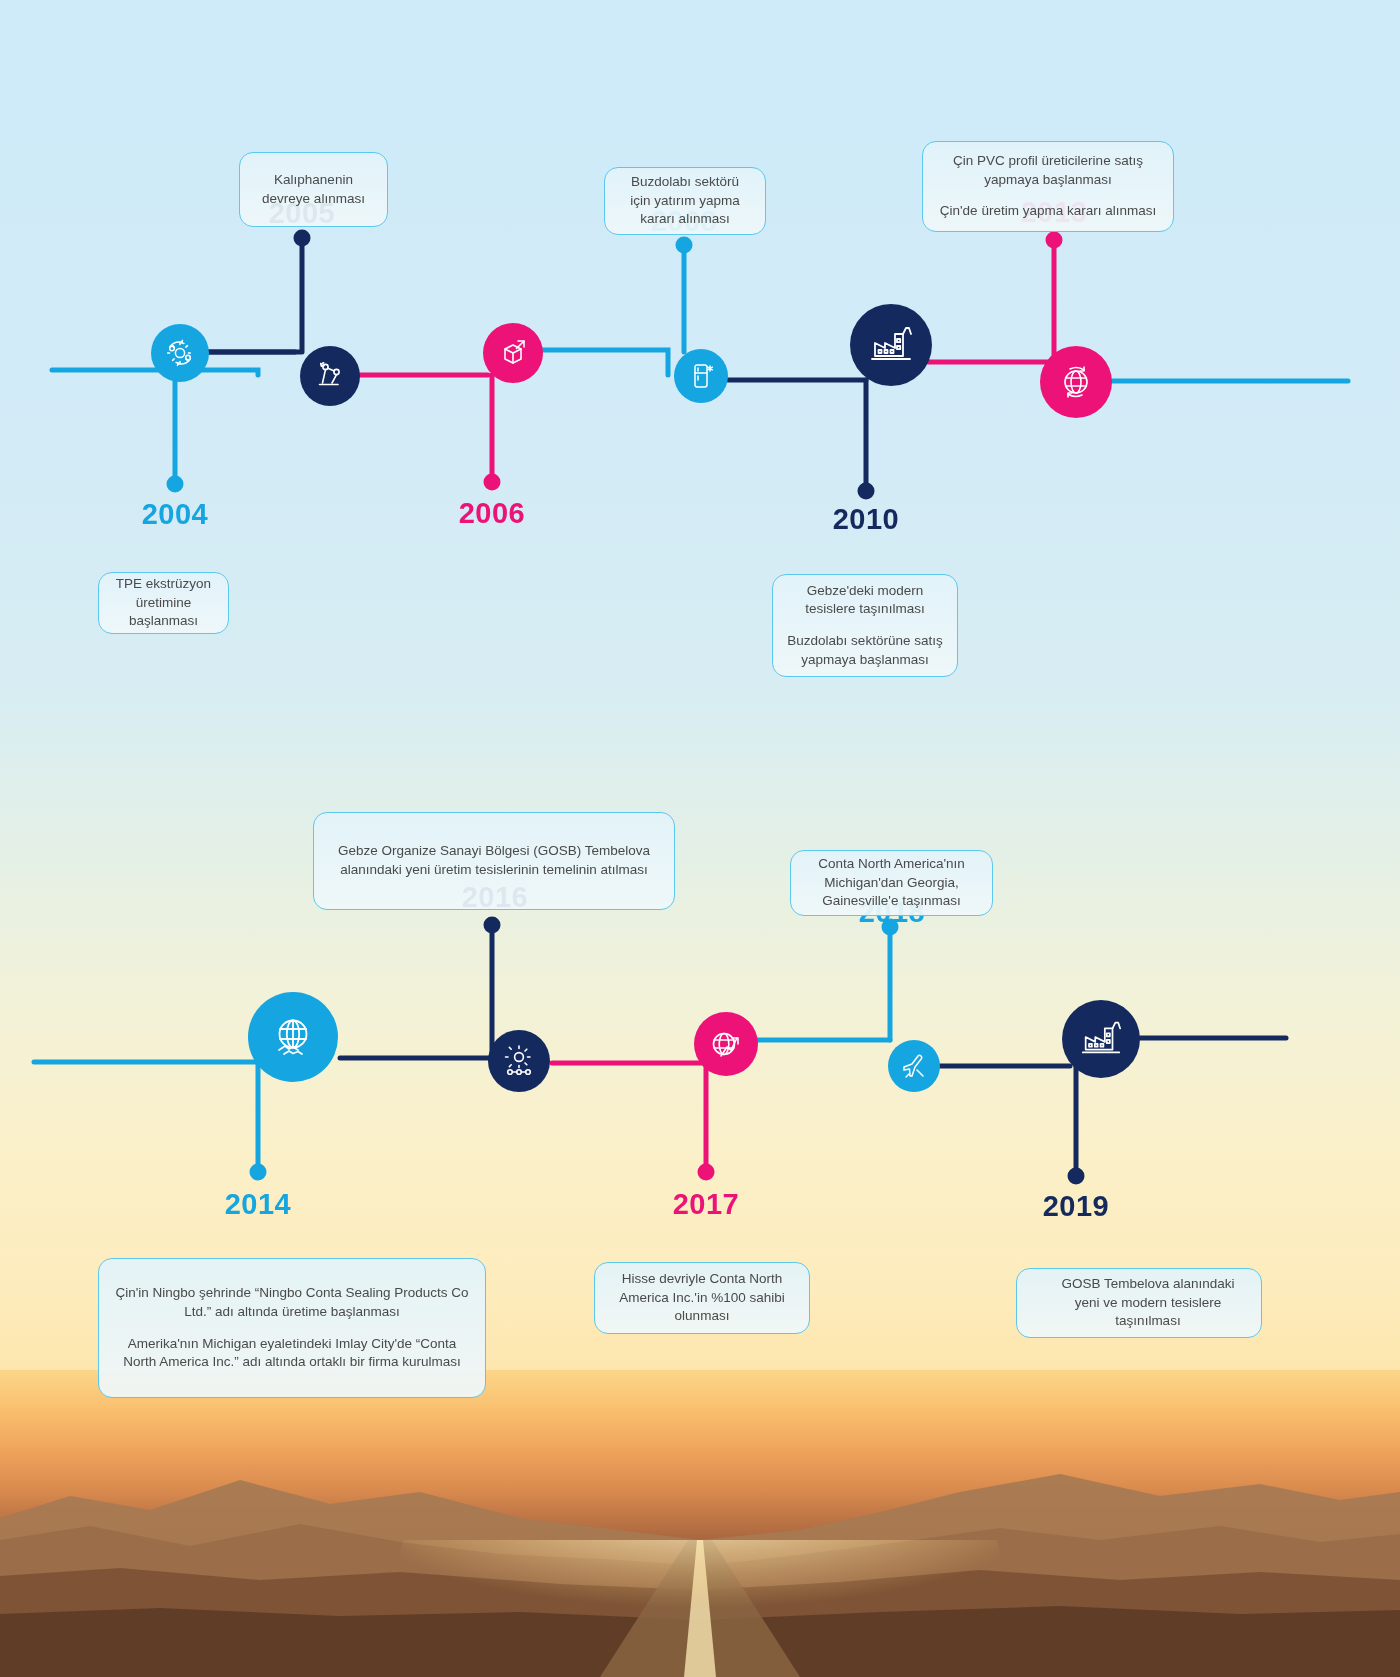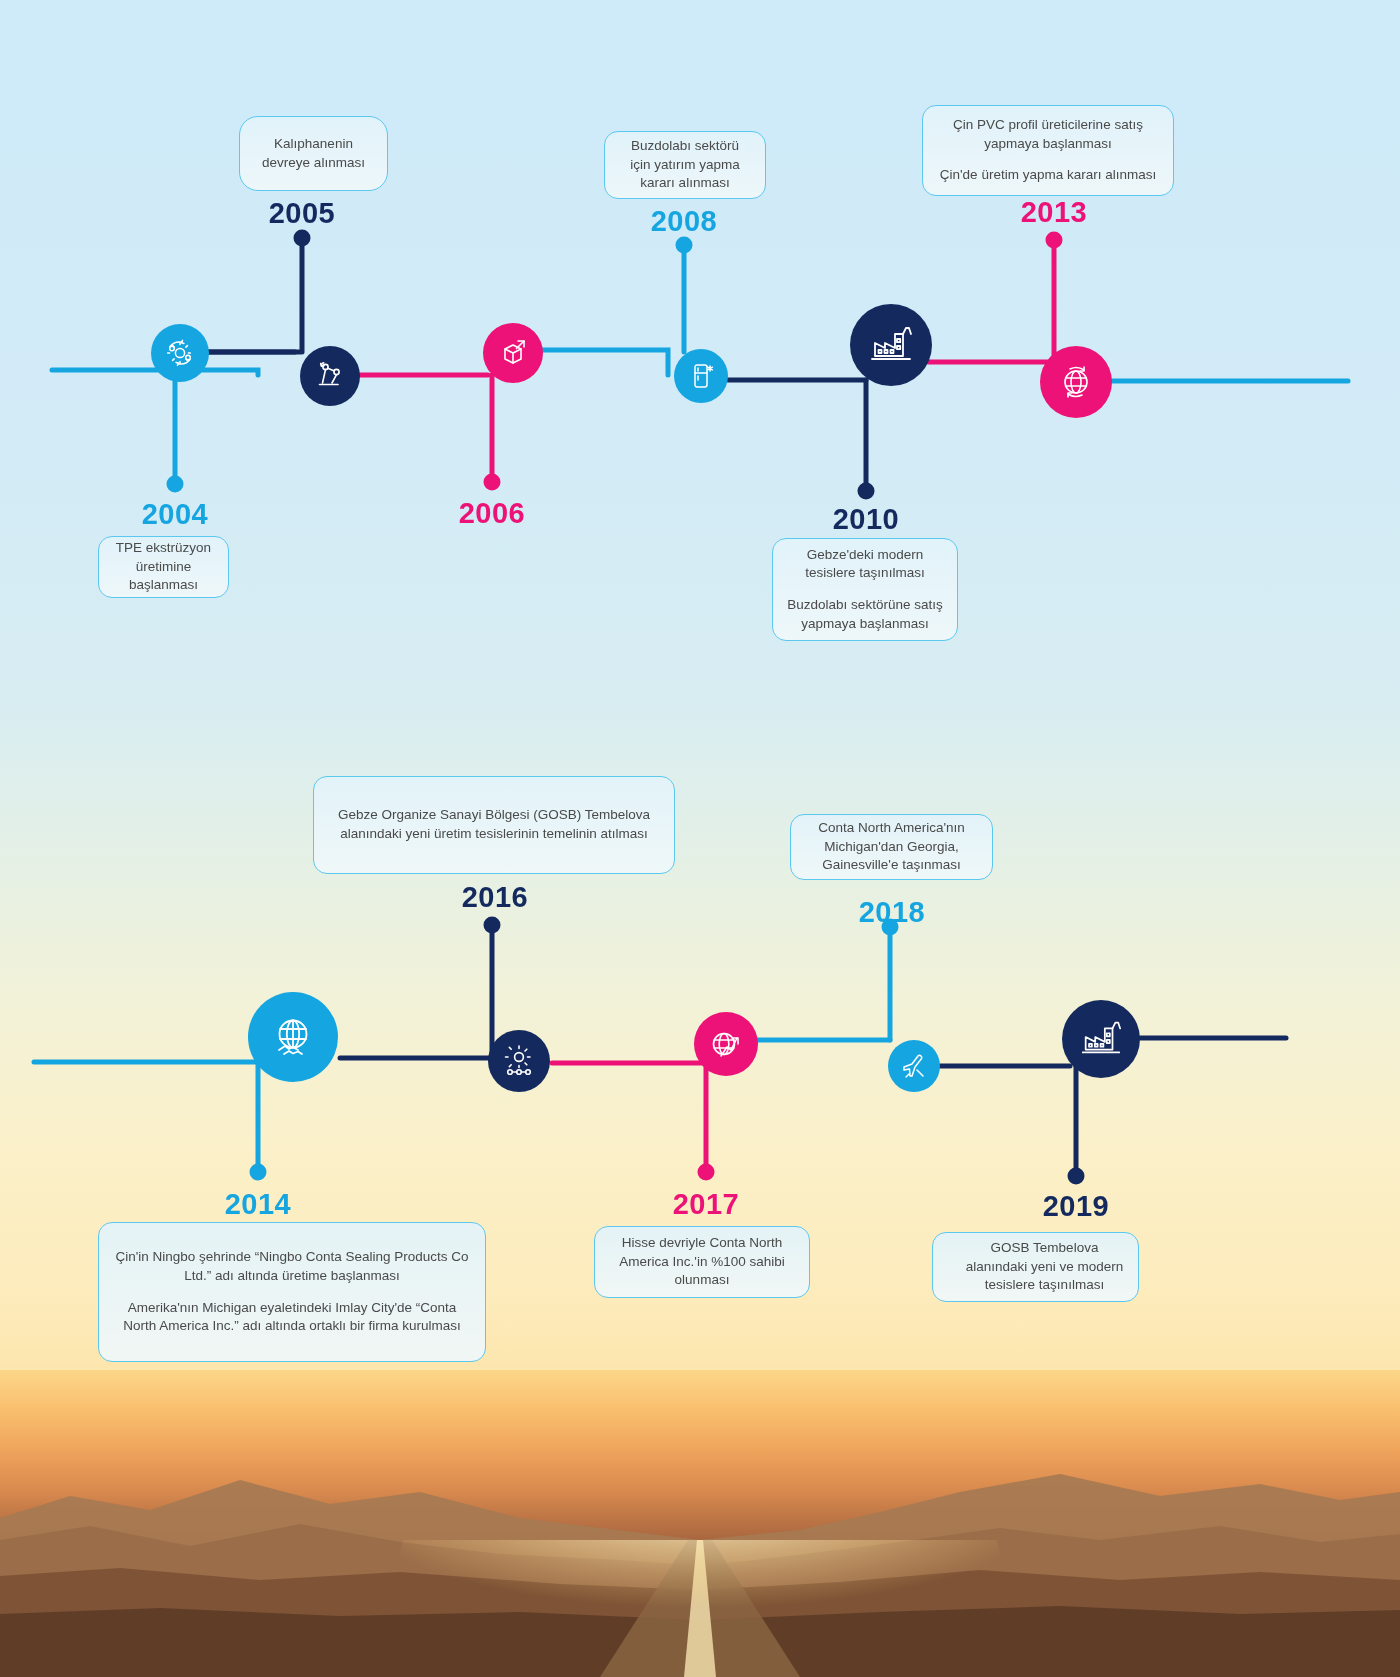--- a/index.html
+++ b/index.html
@@ -51,20 +51,21 @@
     background: linear-gradient(to bottom, rgba(226,243,250,0.92), rgba(240,248,250,0.92));
     color: #4a4a4a;
     font-size: 13.5px;
     line-height: 1.38;
     text-align: center;
     padding: 12px 14px;
     display: flex;
     flex-direction: column;
     justify-content: center;
     gap: 13px;
+    margin-top: 36px;
   }
   .callout p { margin: 0; }
 
   
   .year {
     position: absolute;
     font-size: 29px;
     font-weight: bold;
     letter-spacing: 0.5px;
     white-space: nowrap;
@@ -333,21 +334,21 @@
   <div class="year navy" style="left:222px; top:197px; width:160px;">2005</div>
   <div class="year pink" style="left:412px; top:497px; width:160px;">2006</div>
   <div class="year blue" style="left:604px; top:205px; width:160px;">2008</div>
   <div class="year navy" style="left:786px; top:503px; width:160px;">2010</div>
   <div class="year pink" style="left:974px; top:196px; width:160px;">2013</div>
 
   <div class="callout" style="left:98px; top:536px; width:131px; height:62px;">
     <p>TPE ekstrüzyon üretimine başlanması</p>
   </div>
 
-  <div class="callout" style="left:239px; top:116px; width:149px; height:75px;border-radius:19px;">
+  <div class="callout" style="left:239px; top:116px; width:149px; height:75px;">
     <p>Kalıphanenin devreye alınması</p>
   </div>
 
 
   <div class="callout" style="left:604px; top:131px; width:162px; height:68px;">
     <p>Buzdolabı sektörü için yatırım yapma kararı alınması</p>
   </div>
 
   <div class="callout" style="left:772px; top:538px; width:186px; height:103px;">
     <p>Gebze'deki modern tesislere taşınılması</p>
@@ -375,17 +376,17 @@
   </div>
 
   <div class="callout" style="left:594px; top:1226px; width:216px; height:72px;">
     <p>Hisse devriyle Conta North America Inc.'in %100 sahibi olunması</p>
   </div>
 
   <div class="callout" style="left:790px; top:814px; width:203px; height:66px;">
     <p>Conta North America'nın Michigan'dan Georgia, Gainesville'e taşınması</p>
   </div>
 
-  <div class="callout" style="left:932px; top:1232px; width:207px; height:70px;padding-left:32px;">
+  <div class="callout" style="left:1016px; top:1232px; width:246px; height:70px;padding-left:32px;">
     <p>GOSB Tembelova alanındaki yeni ve modern tesislere taşınılması</p>
   </div>
 
 </div>
 
 </body></html>

